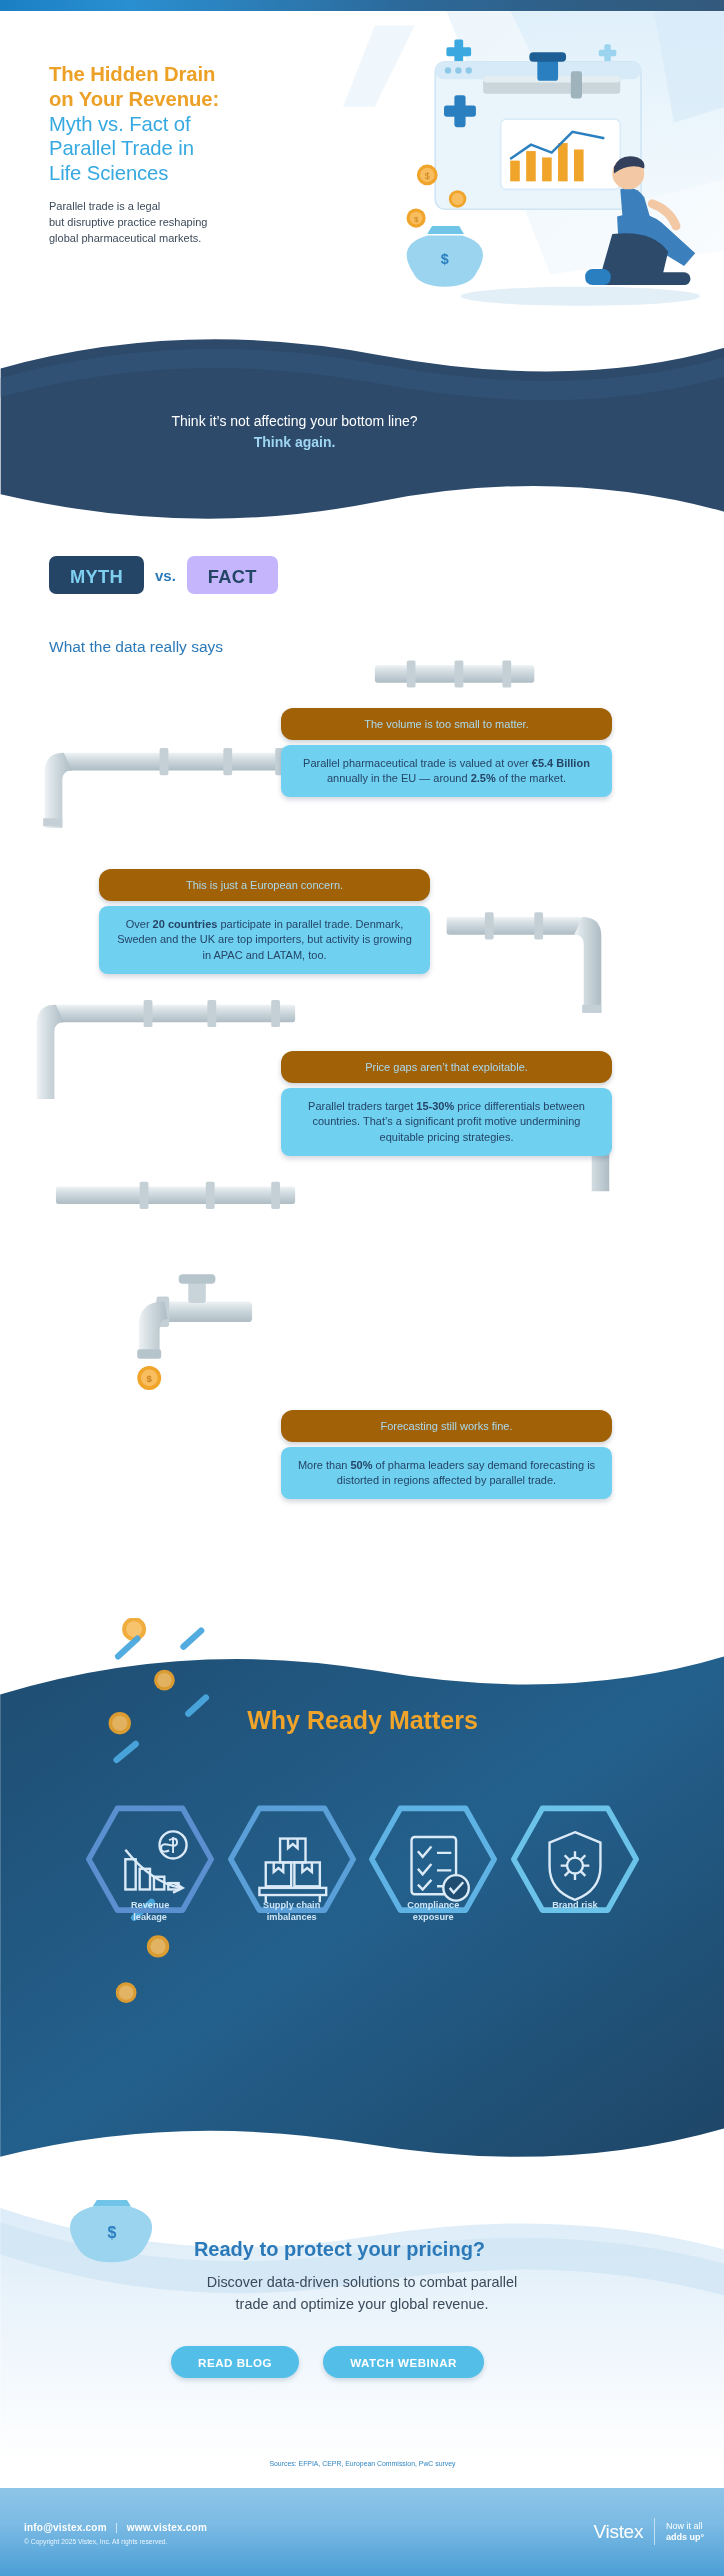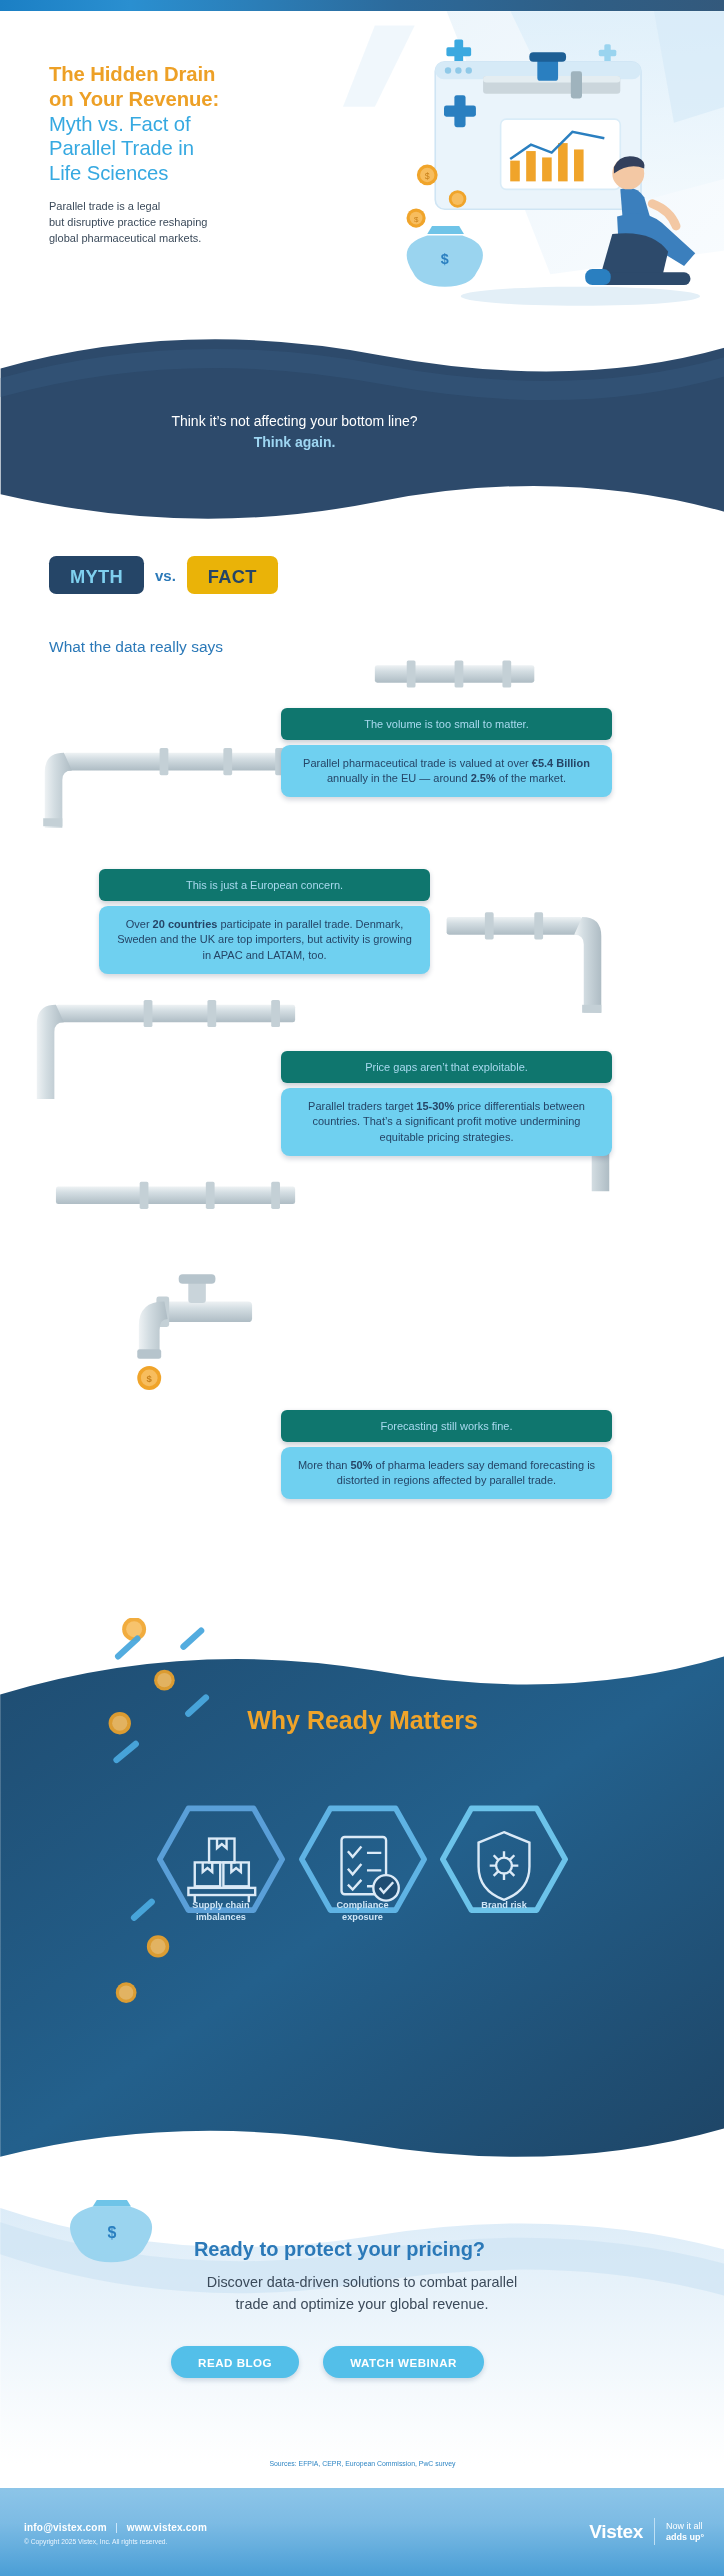--- a/index.html
+++ b/index.html
@@ -29,30 +29,30 @@
   
   .band{ position:absolute; top:335px; left:0; width:725px; height:207px; }
   .band-text{ position:absolute; top:411px; left:0; width:589px; text-align:center; z-index:6;}
   .band-l1{ color:#ffffff; font-size:14px; line-height:1.5;}
   .band-l2{ color:#9ed6f2; font-size:14px; font-weight:bold; line-height:1.5;}
 
   
   .mf-head{ position:absolute; top:556px; left:49px; display:flex; align-items:center; gap:11px; z-index:5;}
   .pill{ border-radius:7.2px; padding:12px 21px 8px; font-size:18.3px; font-weight:bold; letter-spacing:0.3px; line-height:1;}
   .pill-myth{ background:#254567; color:#7fd0ef; }
-  .pill-fact{ background:#eab308; color:#254567; }
+  .pill-fact{ background:#c4b5fd; color:#254567; }
   .vs{ color:#2b79b8; font-size:15px; font-weight:bold;}
   .mf-sub{ position:absolute; top:638px; left:49px; color:#2b79b8; font-size:15.5px; z-index:5;}
 
   
   .pipes{ position:absolute; top:654px; left:0; width:725px; height:877px; z-index:1;}
   .card-area{ position:absolute; top:654px; left:0; width:725px; height:885px; z-index:3;}
   .pair{ position:absolute; width:331px;}
   .myth{
-    background:#0f766e; color:#a9d9ef; border-radius:6px;
+    background:#a16207; color:#a9d9ef; border-radius:12px;
     padding:8.8px 12.8px; text-align:center; font-size:11px; line-height:1.3;
     box-shadow:0 2.4px 5.6px rgba(20,40,70,.22);
   }
   .fact{
     background:#6fd0f0; color:#254567; border-radius:8.8px; margin-top:5.6px;
     padding:10.4px 14.4px; text-align:center; font-size:11px; line-height:1.42;
     box-shadow:0 2.4px 5.6px rgba(20,40,70,.18);
   }
   .fact b{ font-weight:bold; }
 
@@ -81,21 +81,21 @@
             color:#2f86c4; font-size:6.9px; z-index:7;}
 
   
   .footer{ position:absolute; top:2488px; left:0; width:725px; height:88px;
            background:linear-gradient(180deg,#8dc5e8 0%,#7cbbe4 40%,#4a9ed6 100%);}
   .footer-left{ position:absolute; top:2522px; left:24px; z-index:8;}
   .f-contact{ color:#fff; font-size:10px; font-weight:bold; letter-spacing:0.2px;}
   .f-sep{ color:#dcefff; font-weight:normal; padding:0 5.6px;}
   .f-copy{ color:#eaf5ff; font-size:6.7px; margin-top:4.8px;}
   .footer-right{ position:absolute; top:2518px; right:21px; display:flex; align-items:center; gap:11px; z-index:8;}
-  .brand{ color:#fff; font-size:19px; font-weight:bold; letter-spacing:-0.3px;}
+  .brand{ color:#fff; font-size:19px; font-weight:normal; letter-spacing:-0.3px;}
   .vbar{ width:0.8px; height:27px; background:#bfe0f5;}
   .tagline{ color:#fff; font-size:9px; line-height:1.22;}
   .tagline b{ font-weight:bold;}
   svg{ display:block; }
 </style>
 </head>
 <body>
 
 <div class="page">
 
@@ -331,20 +331,39 @@
       <line x1="146" y1="178" x2="170" y2="158"></line>
       <line x1="236" y1="120" x2="258" y2="100"></line>
       <line x1="168" y1="376" x2="190" y2="356"></line>
     </g>
   </svg>
 
   <div class="why-title">Why Ready Matters</div>
 
   <div class="hexrow">
 
+    <div class="hexwrap">
+      <svg width="132" height="136" viewBox="0 0 166 170">
+        <polygon points="42,10 124,10 160,74 124,138 42,138 6,74" fill="none" stroke="#5a8fd0" stroke-width="7" stroke-linejoin="round"></polygon>
+        <g stroke="#dbeaf7" stroke-width="3" fill="none">
+          <rect x="52" y="74" width="13" height="38"></rect>
+            <rect x="70" y="86" width="13" height="26"></rect>
+          <rect x="88" y="96" width="13" height="16"></rect>
+            <rect x="106" y="104" width="13" height="8"></rect>
+          <path d="M52 62 q34 42 70 48" stroke-width="3"></path>
+          <path d="M114 104 l10 6 l-12 6" stroke-width="3"></path>
+          <circle cx="112" cy="56" r="17"></circle>
+          <path d="M112 46 l0 20 M107 50 q10 -5 10 3 q0 6 -10 3 q-10 -3 -10 4 q0 7 10 3" stroke-width="2.4"></path>
+        </g>
+      </svg>
+      <div class="hexlabel">
+        <span>Revenue</span><br>
+        <span>leakage</span>
+      </div>
+    </div>
 
     <div class="hexwrap">
       <svg width="132" height="136" viewBox="0 0 166 170">
         <polygon points="42,10 124,10 160,74 124,138 42,138 6,74" fill="none" stroke="#5a9fd8" stroke-width="7" stroke-linejoin="round"></polygon>
         <g stroke="#dbeaf7" stroke-width="3" fill="none">
           <rect x="68" y="48" width="32" height="30"></rect>
           <path d="M78 48 l0 12 l6 -5 l6 5 l0 -12"></path>
           <rect x="50" y="78" width="32" height="30"></rect>
           <path d="M60 78 l0 12 l6 -5 l6 5 l0 -12"></path>
           <rect x="86" y="78" width="32" height="30"></rect>

